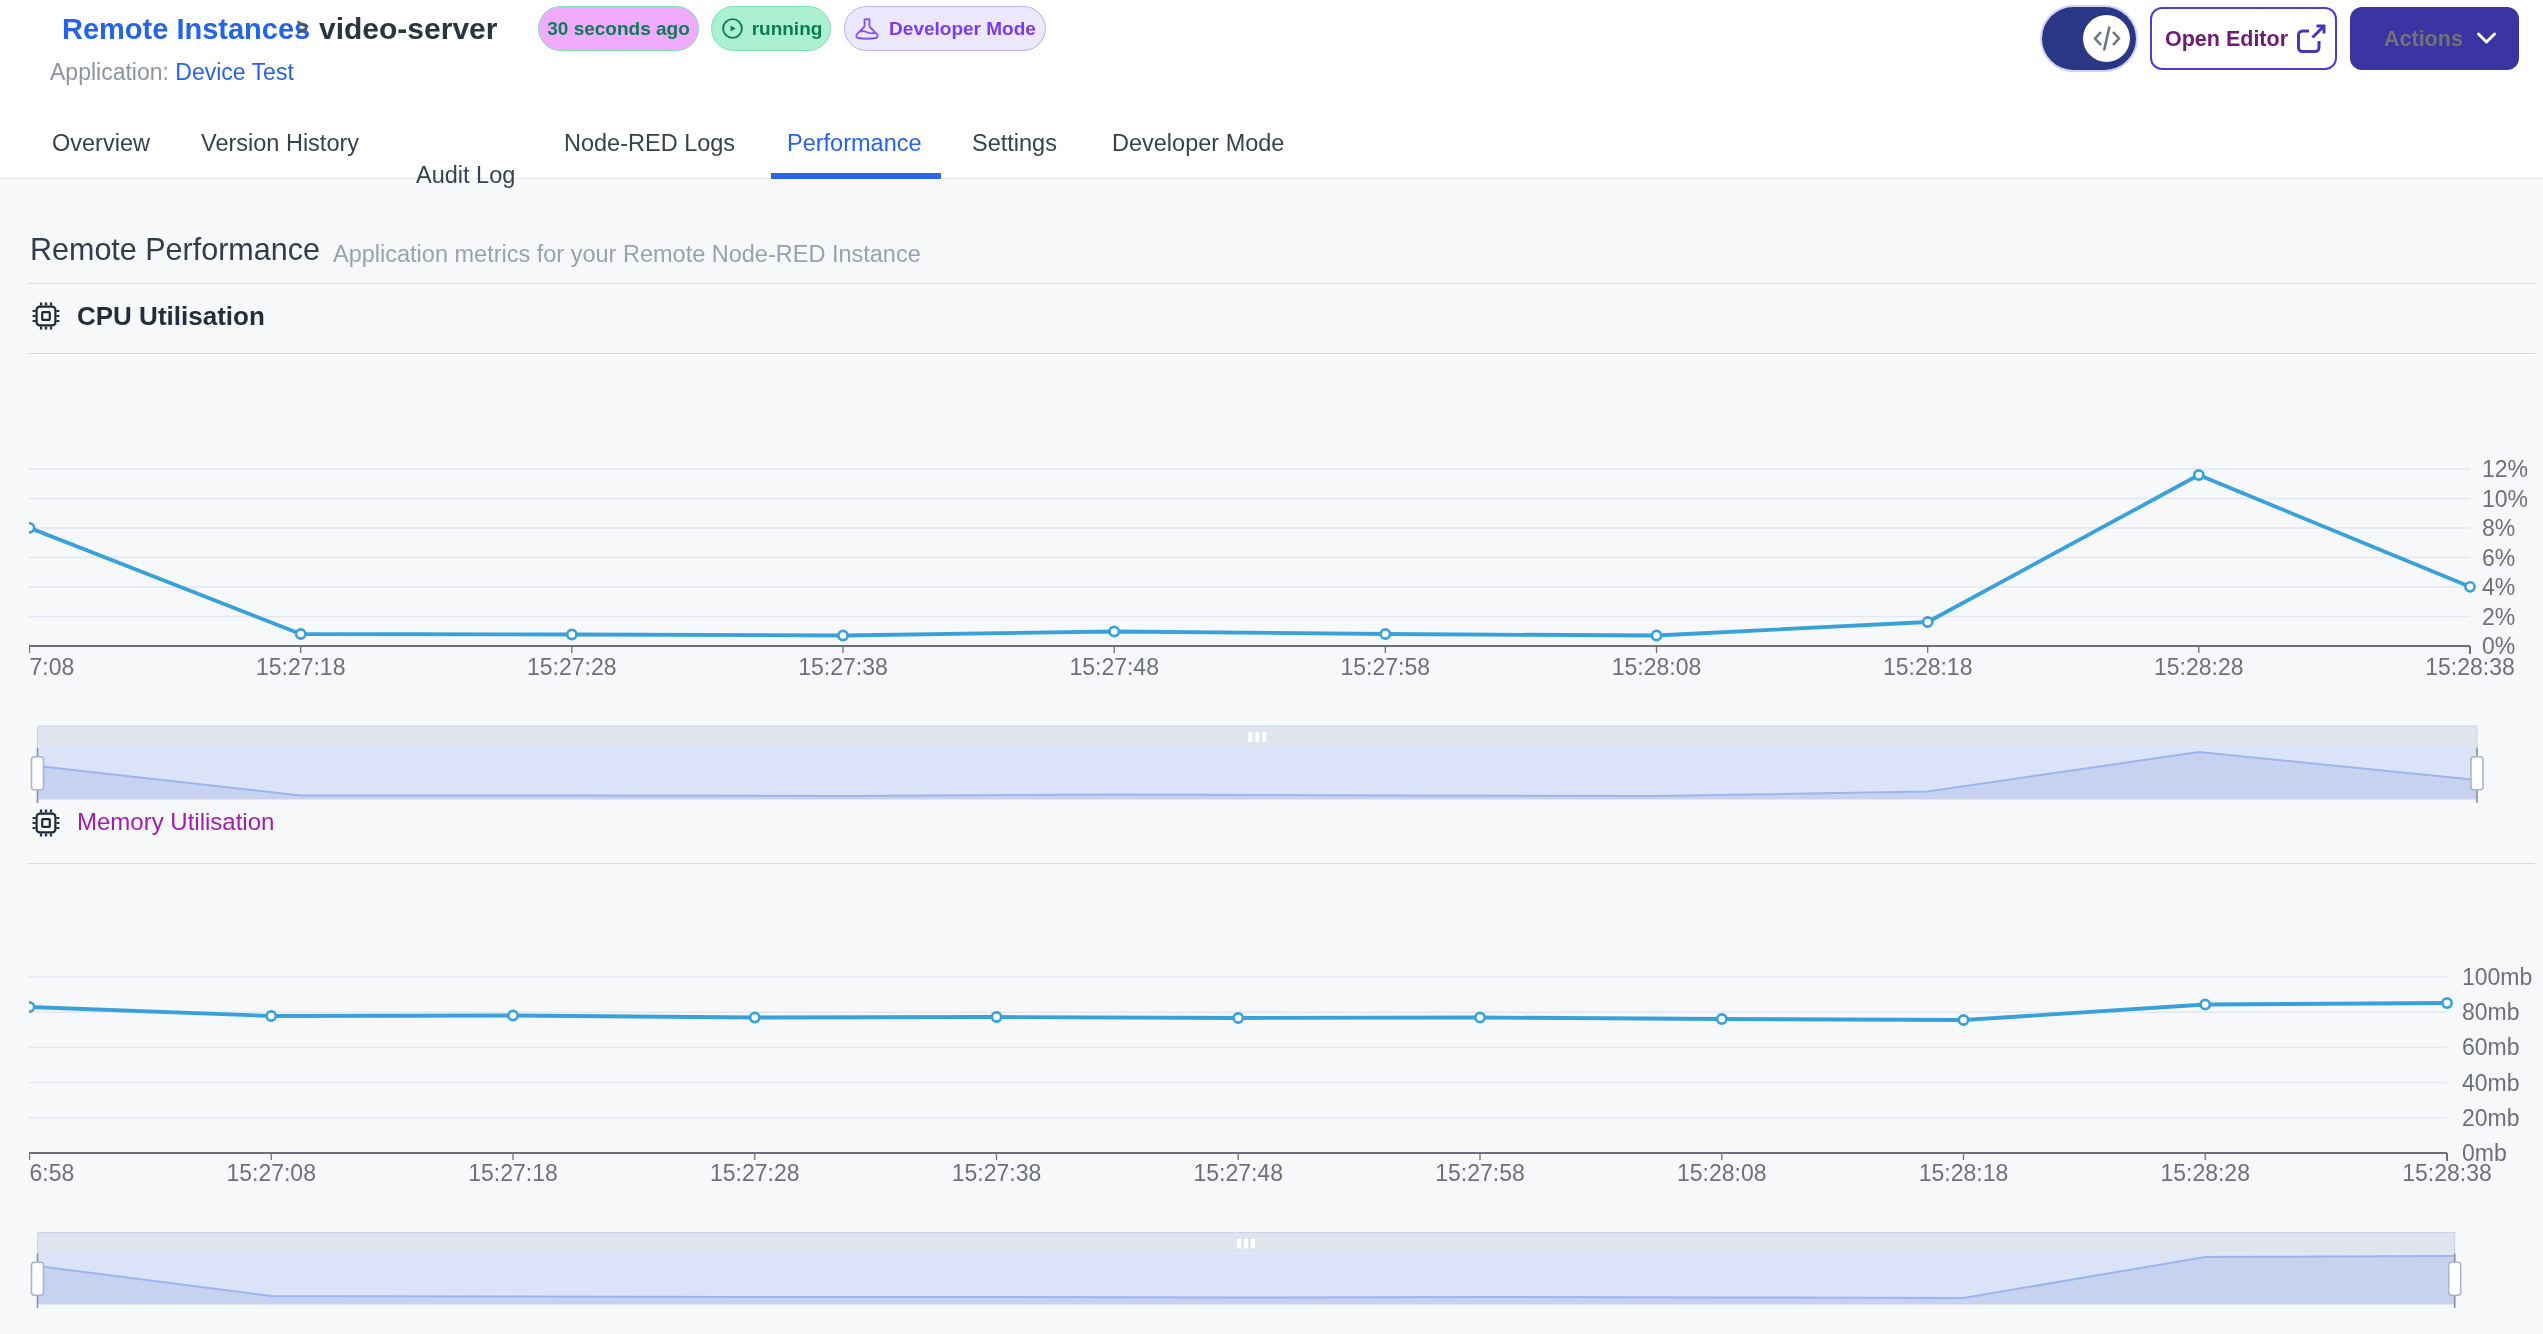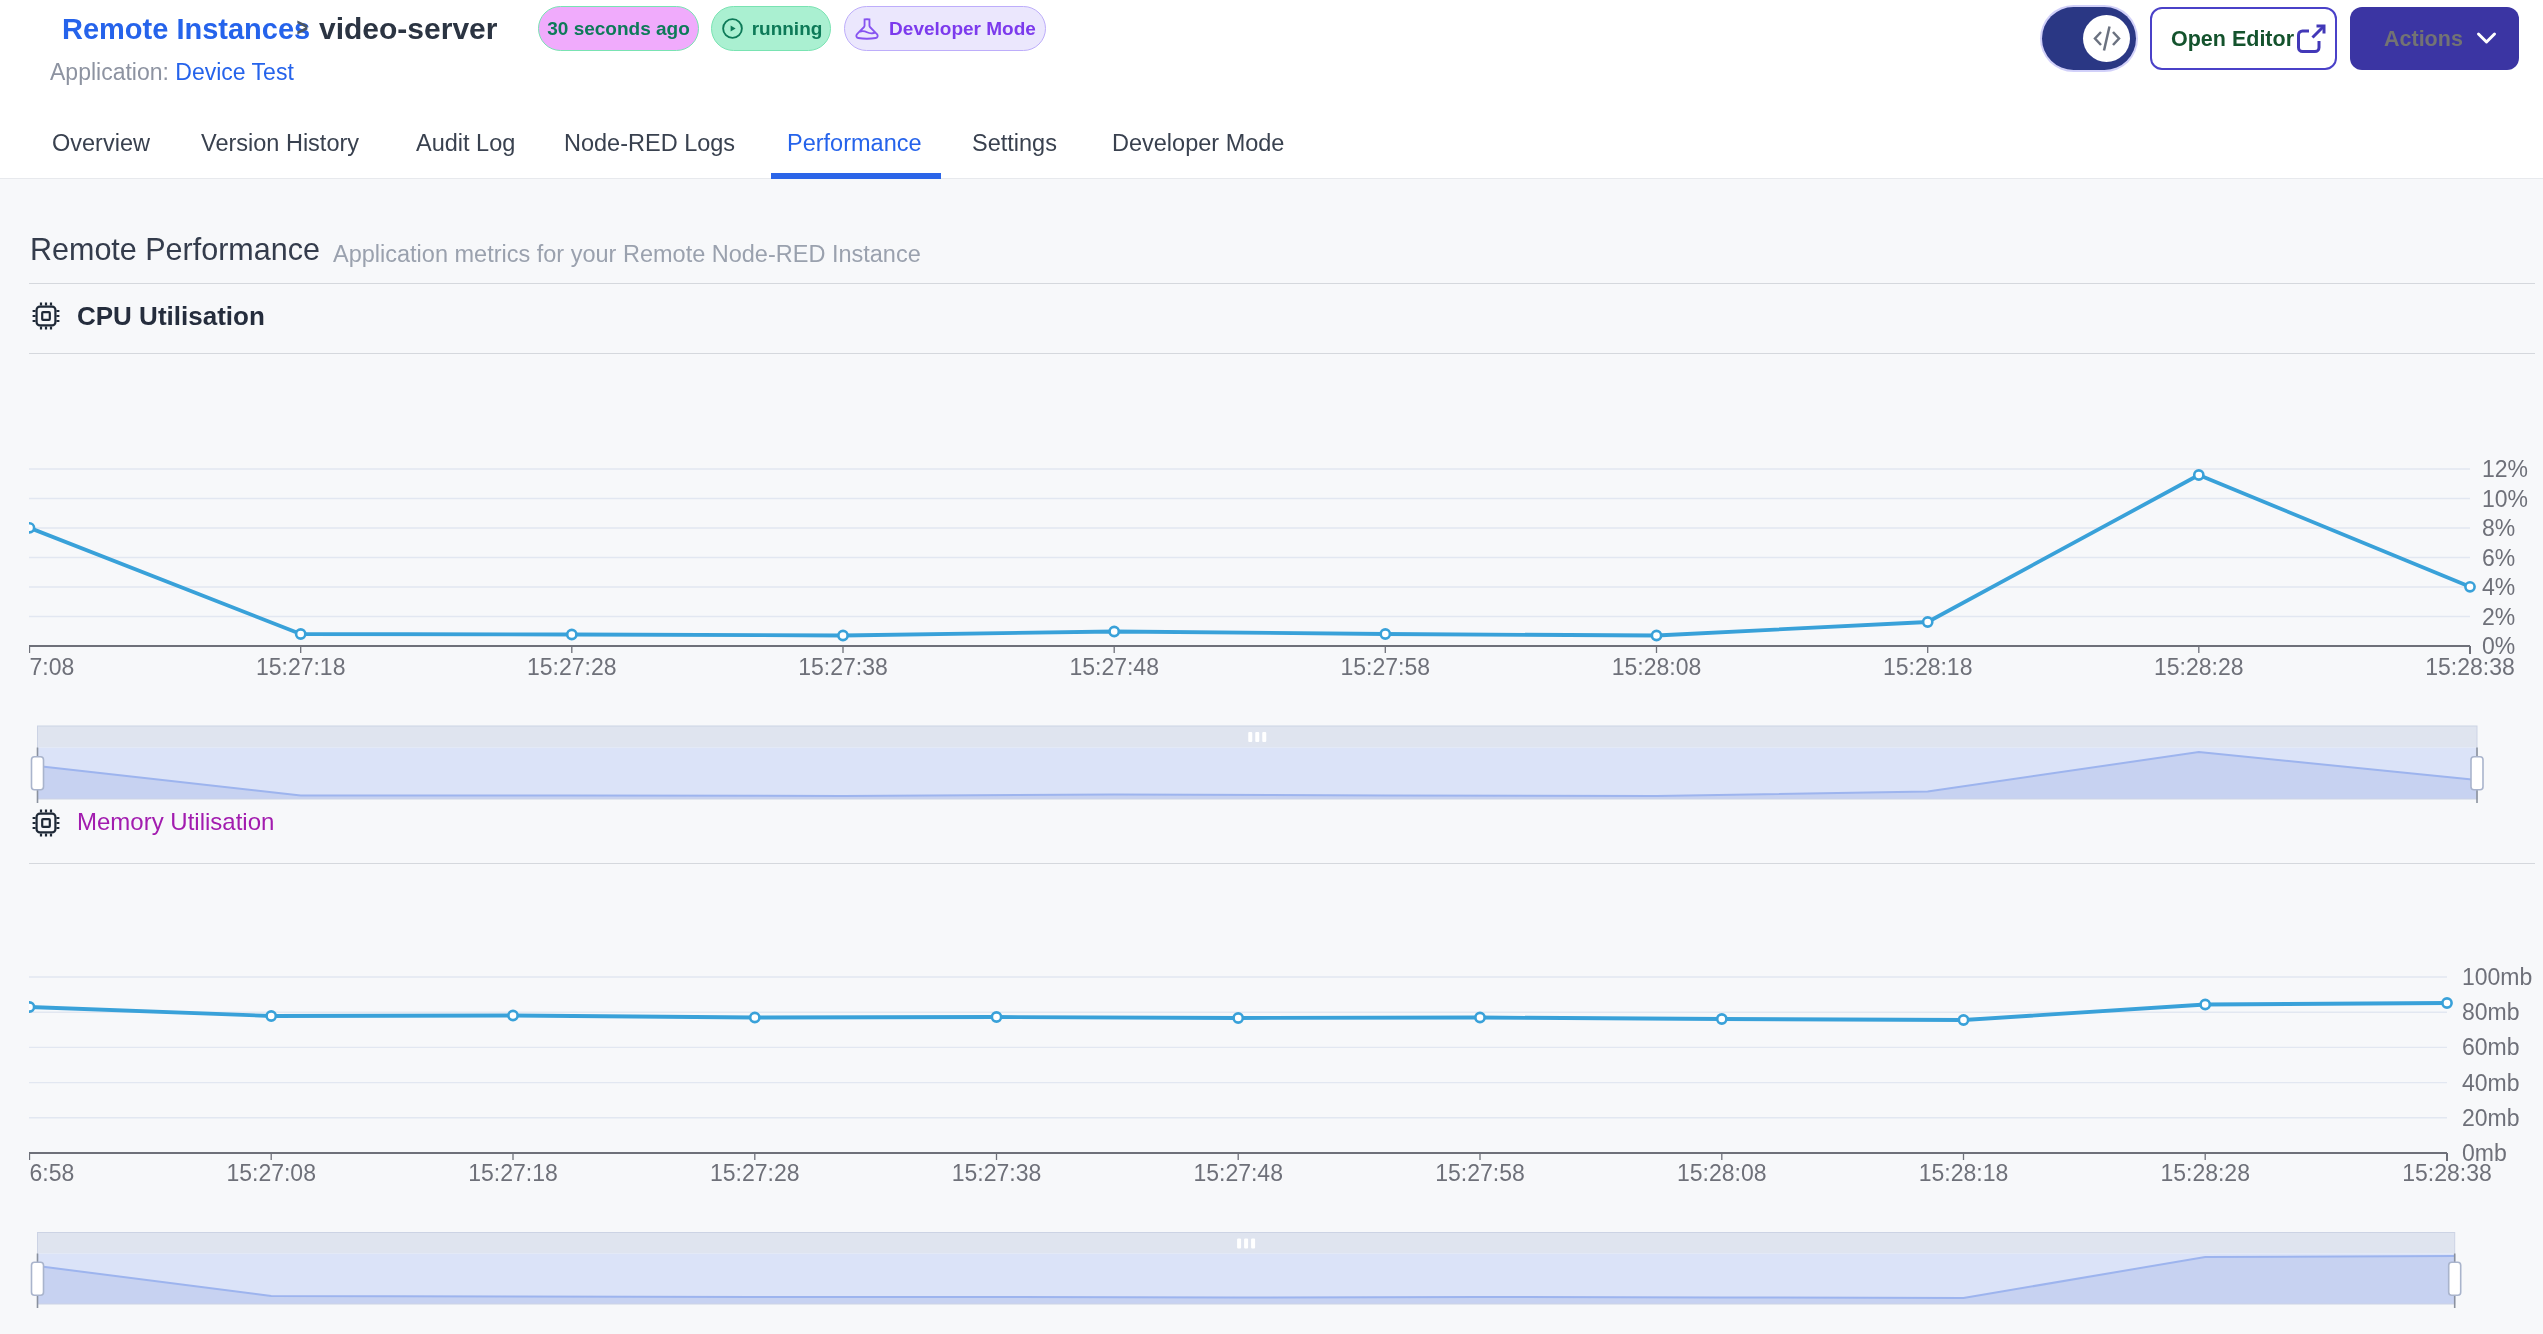--- a/index.html
+++ b/index.html
@@ -27,36 +27,36 @@
   </svg>running</div>
 <div class="pill" style="left:844px; width:202px; background:#ebe7fd; border:1.5px solid #bdadfa; color:#7c3aed;">
   <svg width="26" height="26" viewBox="0 0 24 24" fill="none" stroke="#8653f0" stroke-width="1.7" style="margin-right:9px;">
     <path d="M9.75 3.1v5.71a2.25 2.25 0 0 1-.66 1.59L5 14.5M9.75 3.1c-.25.02-.5.05-.75.08m.75-.08a24.3 24.3 0 0 1 4.5 0m0 0v5.71c0 .6.24 1.17.66 1.59l4.89 4.9M14.25 3.1c.25.02.5.05.75.08M19.8 15.3l-1.57.39A9.06 9.06 0 0 1 12 15a9.06 9.06 0 0 0-6.23-.69L5 14.5m14.8.8 1.4 1.4c1.23 1.23.65 3.32-1.07 3.61A48.3 48.3 0 0 1 12 21c-2.77 0-5.49-.23-8.13-.69-1.72-.29-2.3-2.38-1.07-3.61L5 14.5"></path>
   </svg>Developer Mode</div>
 
 <div class="abs" style="left:38px; top:59px; font-size:23px; color:#8d93a1;margin-left:12px;">Application: <span style="color:#2563eb;">Device Test</span></div>
 
 <div class="tab" style="left:52px;">Overview</div>
 <div class="tab" style="left:201px;">Version History</div>
-<div class="tab" style="left:416px;">Audit Log</div>
+<div class="tab" style="left:416px;margin-top:32px;">Audit Log</div>
 <div class="tab" style="left:564px;">Node-RED Logs</div>
 <div class="tab" style="left:787px; color:#2563eb;">Performance</div>
 <div class="tab" style="left:972px;">Settings</div>
 <div class="tab" style="left:1112px;">Developer Mode</div>
 <div class="abs" style="left:771px; top:173px; width:170px; height:6px; background:#2b65e8;"></div>
 
 <div class="abs" style="left:2042px; top:7px; width:94px; height:63px; border-radius:32px; background:#2a3784; box-shadow:0 0 0 2px rgba(124,120,237,0.35);"></div>
 <div class="abs" style="left:2083px; top:15px; width:47px; height:47px; border-radius:50%; background:#ffffff;"></div>
 <svg class="abs" style="left:2091px; top:23px;" width="32" height="31" viewBox="0 0 32 31" fill="none" stroke="#6b7280" stroke-width="2.5">
   <path d="M10 9 4 15.5 10 22"></path>
   <path d="M22 9l6 6.5L22 22"></path>
   <path d="M18.5 3.5l-5.5 24"></path>
 </svg>
 <div class="abs" style="left:2150px; top:7px; width:187px; height:63px; border-radius:12px; background:#ffffff; border:2px solid #4a41c8;"></div>
-<div class="abs" style="left:2165px; top:27px; font-size:21.5px; font-weight:700; color:#14532d;margin-left:6px;">Open Editor</div>
+<div class="abs" style="left:2165px; top:27px; font-size:21.5px; font-weight:700; color:#701a75;">Open Editor</div>
 <svg class="abs" style="left:2293px; top:21px;" width="36" height="36" viewBox="0 0 36 36" fill="none" stroke="#4238b8" stroke-width="3">
   <path d="M26 20v6.5a4 4 0 0 1-4 4H9.5a4 4 0 0 1-4-4V14a4 4 0 0 1 4-4H16"></path>
   <path d="M19.5 16.5 30.5 5.5"></path>
   <path d="M23.5 5h7.5v7.5"></path>
 </svg>
 <div class="abs" style="left:2350px; top:7px; width:169px; height:63px; border-radius:12px; background:#3b35a3;"></div>
 <div class="abs" style="left:2384px; top:27px; font-size:21.5px; font-weight:700; color:#737373;">Actions</div>
 <svg class="abs" style="left:2476px; top:31px;" width="21" height="16" viewBox="0 0 21 16" fill="none" stroke="#ffffff" stroke-width="3" stroke-linecap="round" stroke-linejoin="round">
   <path d="M2.5 3l8 8 8-8"></path>
 </svg>

